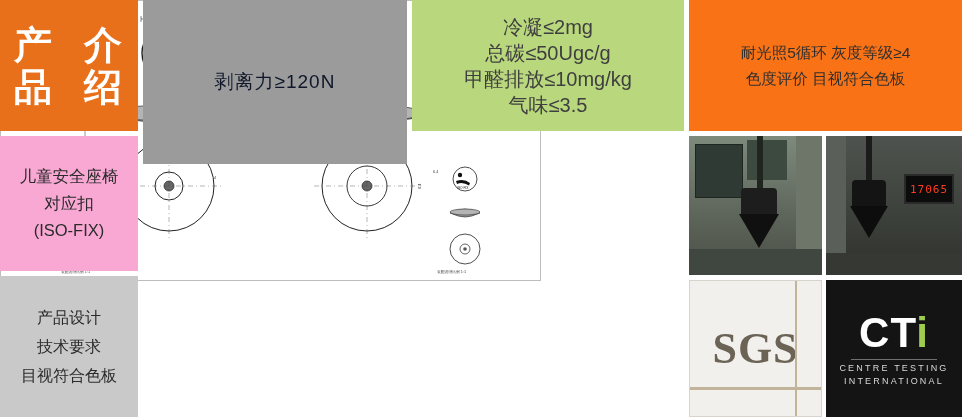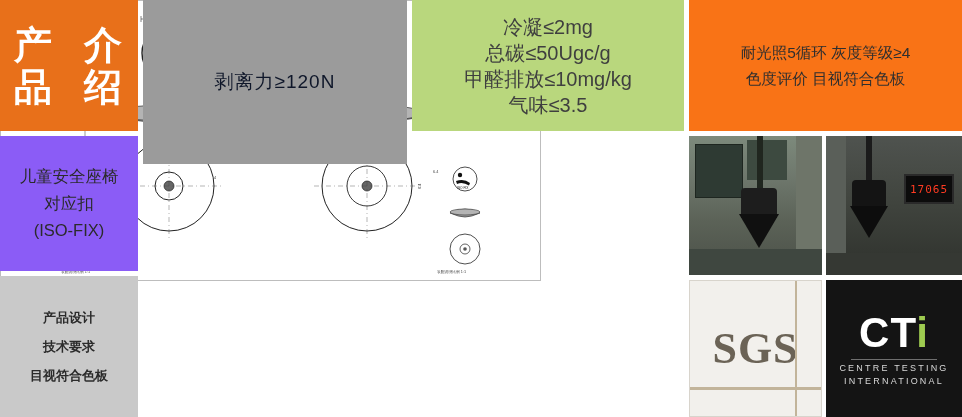--- a/index.html
+++ b/index.html
@@ -22,27 +22,27 @@
   #peel-block{left:143px;top:0;width:264px;height:164px;background:#9b9b9b;color:#0f172a;}
   #peel-block .txt{font-size:19px;letter-spacing:1px;}
 
   #emission-block{left:412px;top:0;width:272px;height:131px;background:#b9d77d;color:#3f3f3f;}
   #emission-block .txt{font-size:20px;line-height:26px;}
 
   #light-block{left:689px;top:0;width:273px;height:131px;background:#f97316;color:#2f2f2f;}
   #light-block .txt{font-size:15.5px;line-height:26px;}
 
   
-  #isofix-label{left:0;top:136px;width:138px;height:135px;background:#8b5cf6;color:#2b2b2b;
+  #isofix-label{left:0;top:136px;width:138px;height:135px;background:#f9a8d4;color:#2b2b2b;
       flex-direction:column;}
   #isofix-label .l{font-size:16.5px;line-height:27px;}
 
   #design-label{left:0;top:276px;width:138px;height:141px;background:#c9c9c9;color:#2b2b2b;
       flex-direction:column;}
-  #design-label .l{font-size:13px;line-height:29px;font-weight:bold;}
+  #design-label .l{font-size:16px;line-height:29px;}
 
   
   #drawing-panel{left:143px;top:136px;width:541px;height:281px;background:#ffffff;border:1px solid #bdbdbd;box-sizing:border-box;}
   #drawing-panel svg{display:block;}
 
   
   .photo{position:absolute;box-sizing:border-box;overflow:hidden;}
   #photo-machine-1{left:689px;top:136px;width:133px;height:139px;background:#5a5f58;}
   #photo-machine-2{left:826px;top:136px;width:136px;height:139px;background:#1d4ed8;}
   #sgs-logo{left:689px;top:280px;width:133px;height:137px;background:#f2f0ec;border:1px solid #d8d4cc;}

